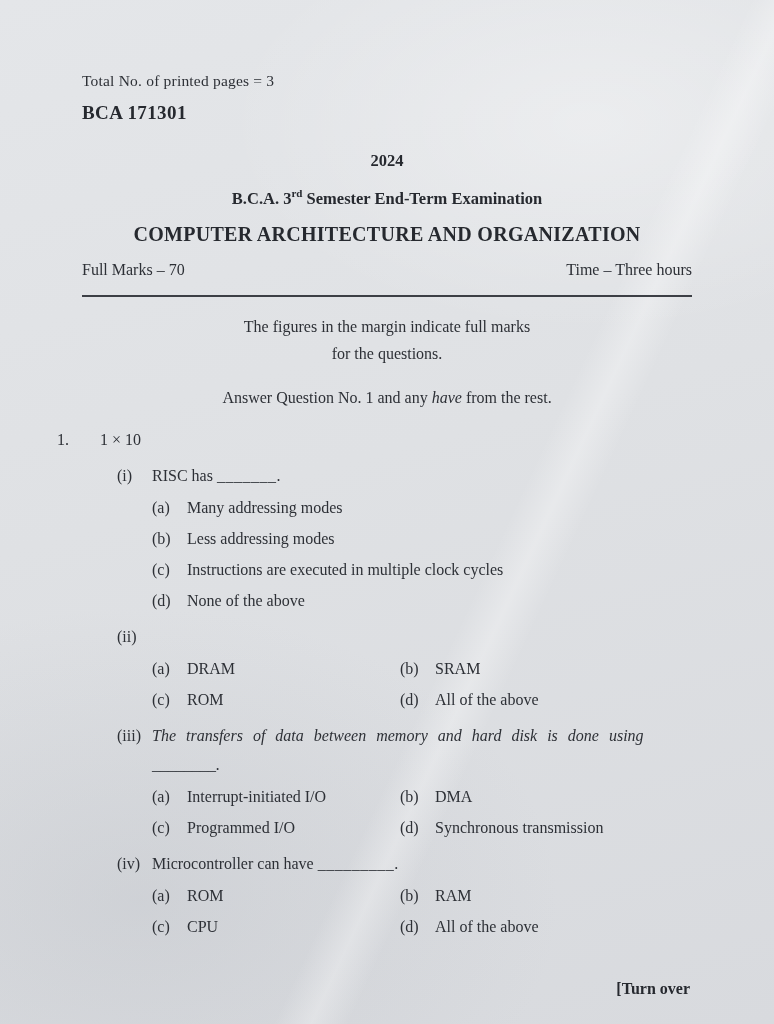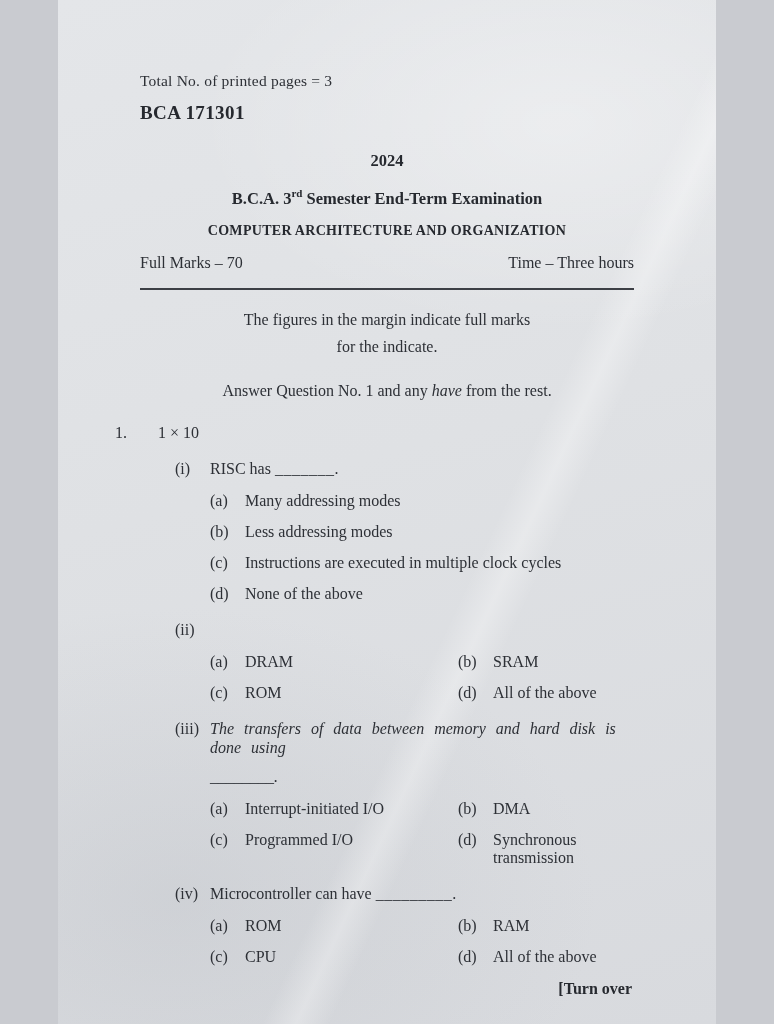--- a/index.html
+++ b/index.html
@@ -1,21 +1,21 @@
 <!DOCTYPE html>
 <html><head>
 <meta charset="utf-8">
 <style>
   * { margin: 0; padding: 0; box-sizing: border-box; }
   html, body { background: #c9cbd0; }
   body { font-family: "Liberation Serif", "DejaVu Serif", serif; }
 
   .paper {
     position: relative;
-    width: 658px;
+    width: 774px;
     height: 1024px;
     margin: 0 auto;
     padding: 72px 82px 0 82px;
     color: #2d3036;
     background:
       linear-gradient(115deg, rgba(255,255,255,0) 60%, rgba(255,255,255,0.30) 63%, rgba(255,255,255,0) 66%),
       radial-gradient(ellipse 520px 300px at 76% 12%, rgba(255,255,255,0.35), rgba(255,255,255,0) 70%),
       radial-gradient(ellipse 600px 420px at 18% 88%, rgba(176,180,187,0.28), rgba(176,180,187,0) 70%),
       linear-gradient(165deg, #e4e6e9 0%, #dfe1e4 45%, #d8dade 100%);
     overflow: hidden;
@@ -23,21 +23,21 @@
 
   .pages-note { font-size: 15.5px; letter-spacing: 0.2px; }
   .paper-code { margin-top: 12px; font-size: 19px; font-weight: bold; letter-spacing: 0.4px; color: #26292f; }
 
   .center { text-align: center; }
   .bold { font-weight: bold; color: #26292f; }
 
   .year      { margin-top: 27px; font-size: 16.5px; }
   .exam-line { margin-top: 16px; font-size: 16.5px; }
   .exam-line sup { font-size: 11px; }
-  .subject   { margin-top: 14px; font-size: 14px; letter-spacing: 0.3px; }
+  .subject   { margin-top: 14px; font-size: 20px; letter-spacing: 0.3px; }
 
   .marks-row { margin-top: 15px; display: flex; justify-content: space-between; font-size: 16px; }
 
   .rule { margin-top: 16px; height: 2px; background: #3c3f45; }
 
   .instr { margin-top: 16px; font-size: 16px; line-height: 27px; }
   .answer-note { margin-top: 22px; font-size: 16px; }
 
   .q1-row { margin-top: 24px; margin-left: -25px; display: flex; font-size: 16px; }
   .qnum   { width: 43px; flex: none; }
@@ -83,21 +83,21 @@
 
   <div class="marks-row">
     <span>Full Marks – 70</span>
     <span>Time – Three hours</span>
   </div>
 
   <div class="rule"></div>
 
   <div class="instr center">
     <div>The figures in the margin indicate full marks</div>
-    <div>for the indicate.</div>
+    <div>for the questions.</div>
   </div>
 
   <div class="answer-note center"><span>Answer Question No. 1 and any </span><i>have</i><span> from the rest.</span></div>
 
   <div class="q1-row">
     <span class="qnum">1.</span>
     <span class="qmarks">1 × 10</span>
   </div>
 
   <div class="subq">

